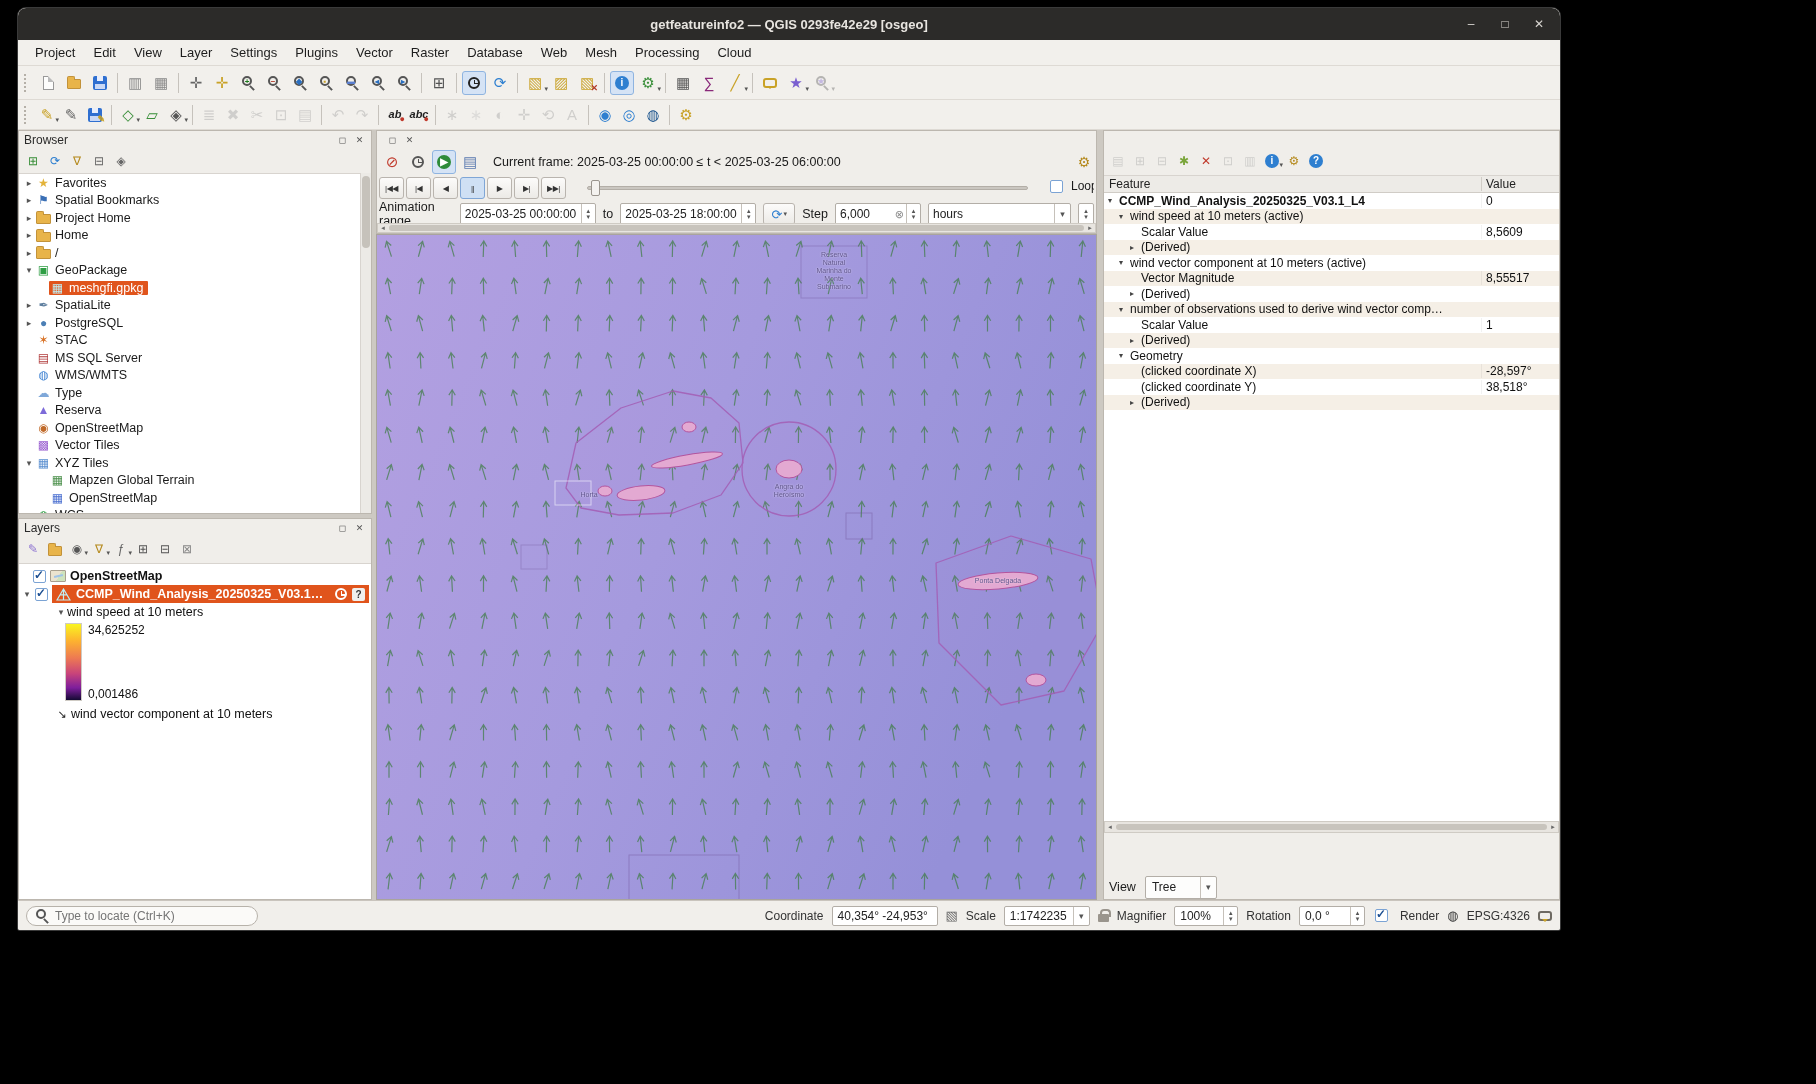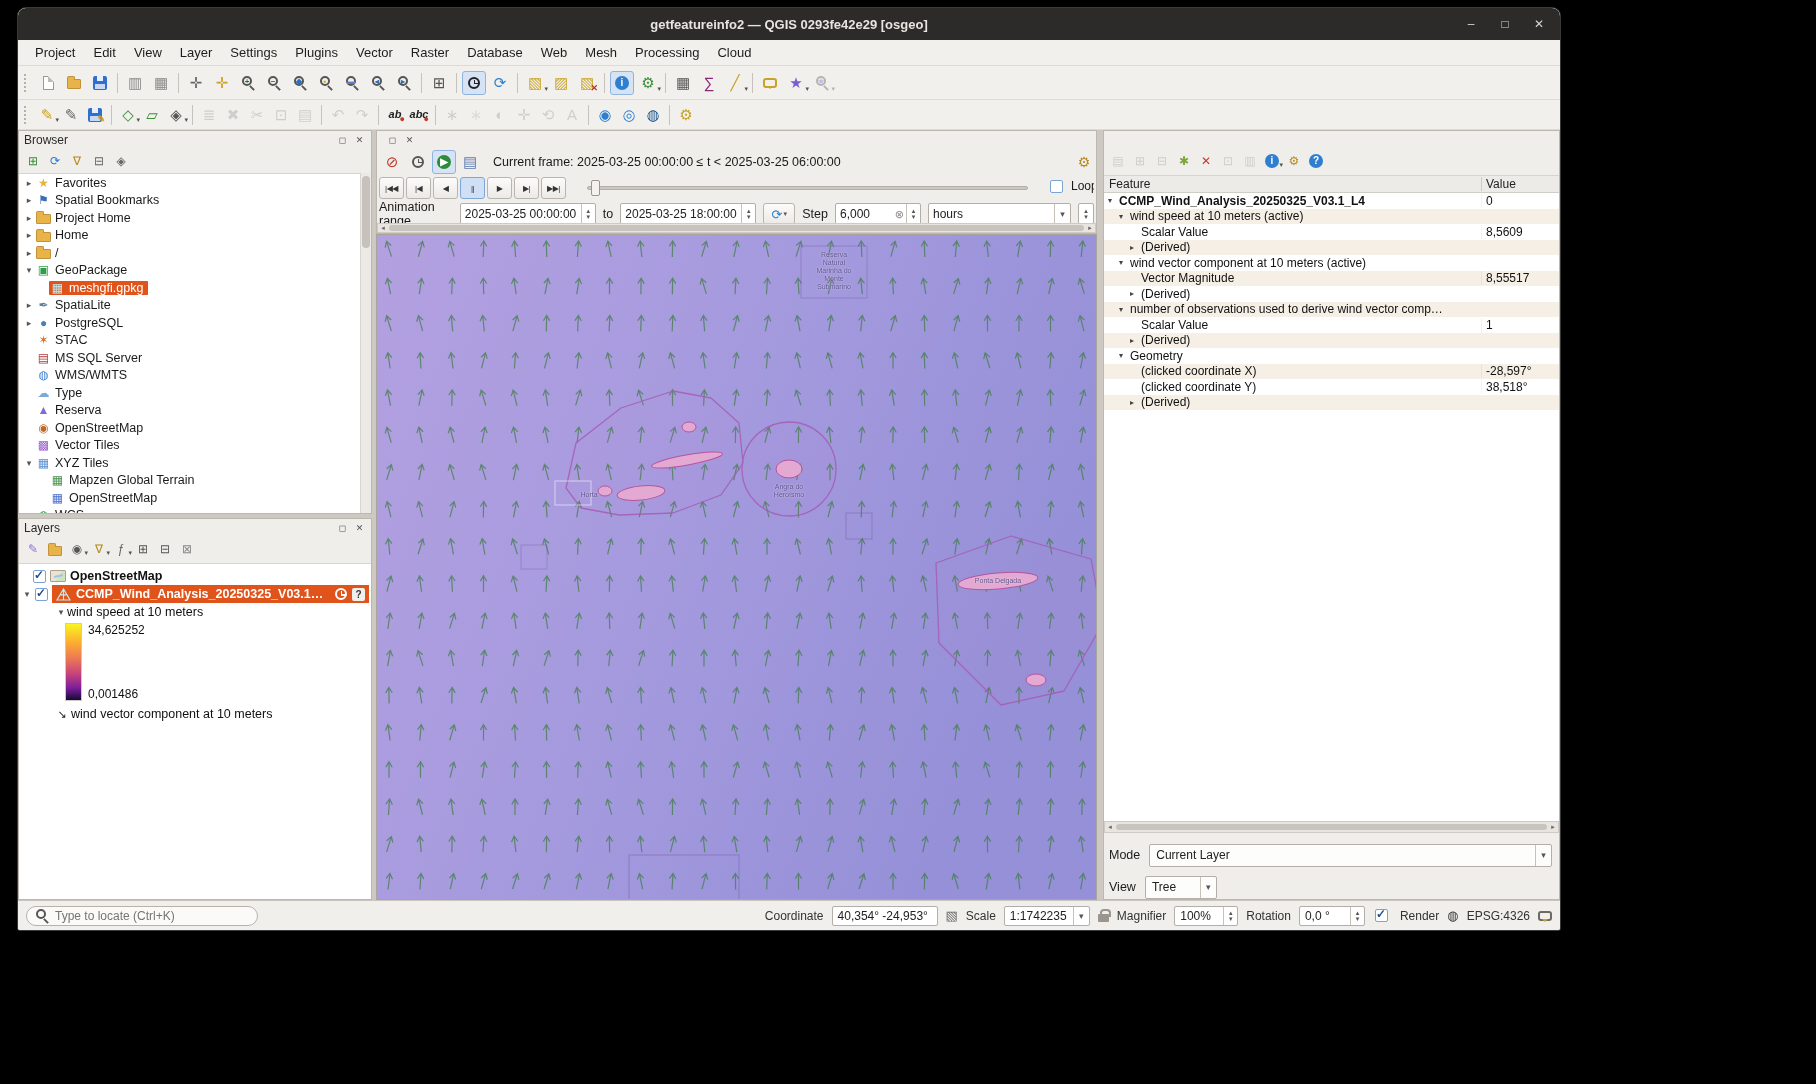--- a/index.html
+++ b/index.html
@@ -1380,27 +1380,20 @@
               </span>
               <span class="vcell"></span>
             </div>
           </div>
       </div>
       <div id="identify-hscroll" class="scroll-h">
         <span class="sarrow">◂</span>
         <span class="sthumb"></span>
         <span class="sarrow">▸</span>
       </div>
-      <div class="mode-row">
-        <span>Mode</span>
-        <span class="combo grow">
-          <span class="val">Current Layer</span>
-          <span class="cmb-arrow"></span>
-        </span>
-      </div>
       <div class="view-row">
         <span>View</span>
         <span class="combo w72">
           <span class="val">Tree</span>
           <span class="cmb-arrow"></span>
         </span>
       </div>
     </div>
   </div>
 

